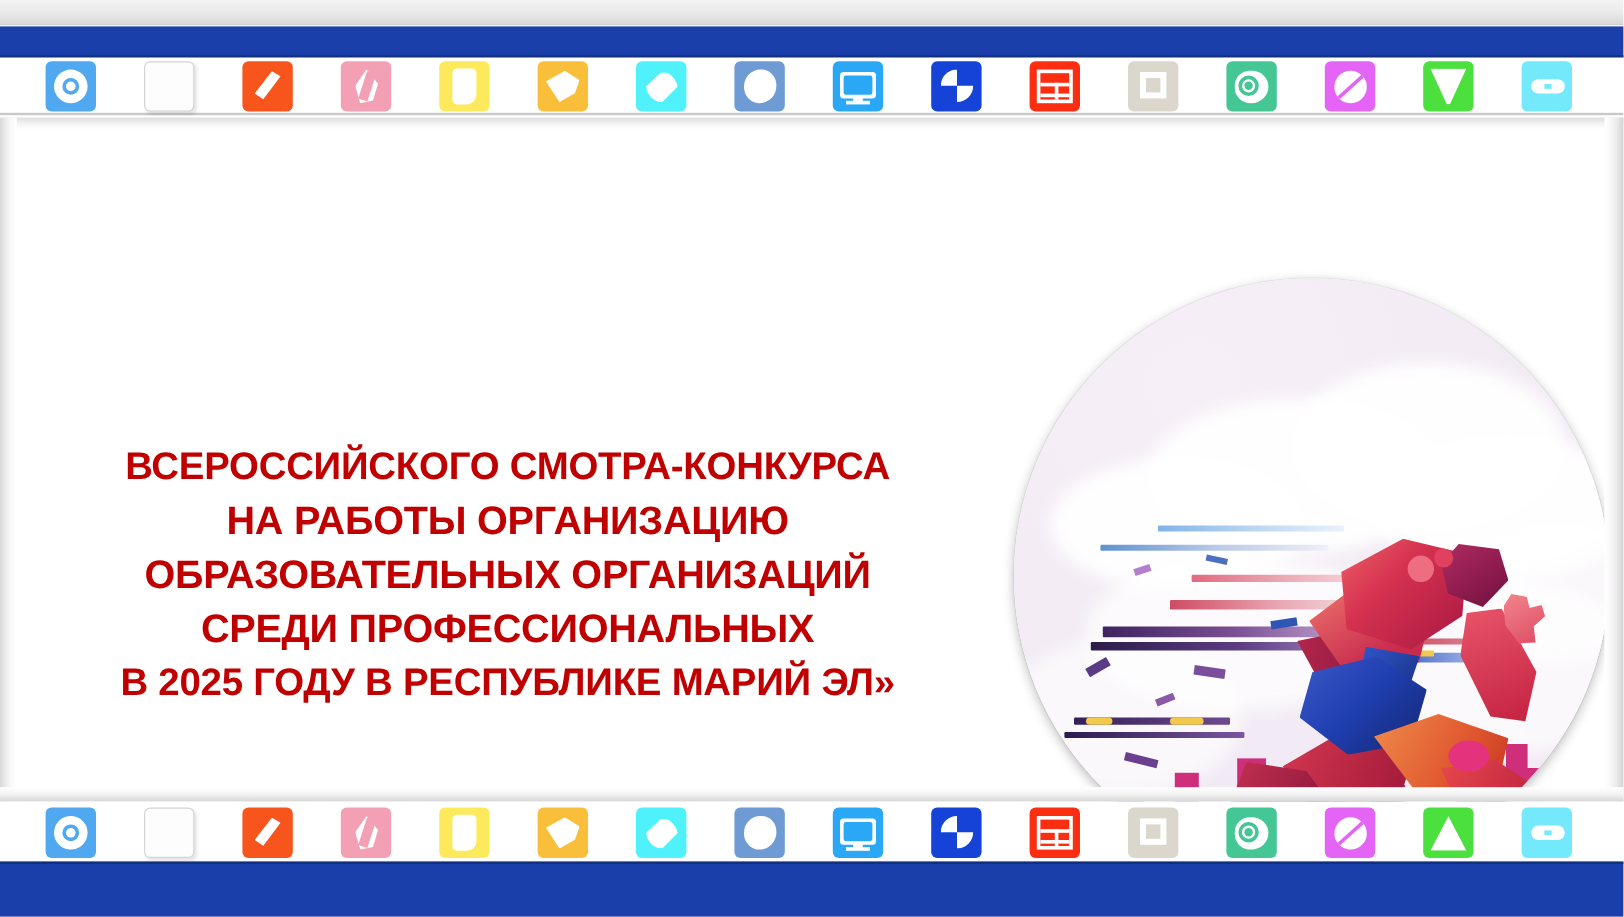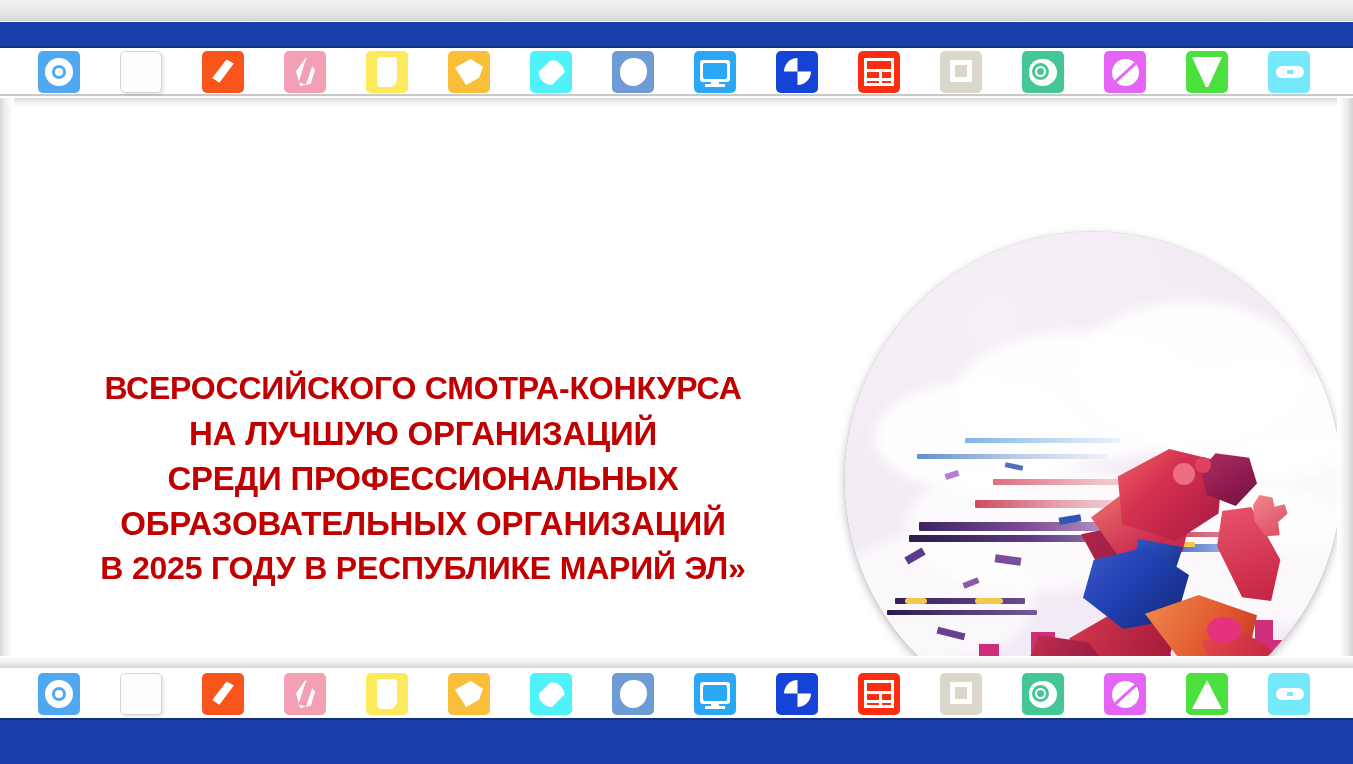--- a/index.html
+++ b/index.html
@@ -366,23 +366,23 @@
       <i class="gl g-link-r"></i>
       <i class="gl g-link-bar"></i>
     </div>
   </div>
 
 <div class="slide">
 
 
   <div class="subtitle">
     <span class="ln wide">ВСЕРОССИЙСКОГО СМОТРА-КОНКУРСА</span>
-    <span class="ln">НА ЛУЧШУЮ ОРГАНИЗАЦИЙ</span>
+    <span class="ln">НА РАБОТЫ ОРГАНИЗАЦИЮ</span>
+    <span class="ln">ОБРАЗОВАТЕЛЬНЫХ ОРГАНИЗАЦИЙ</span>
     <span class="ln">СРЕДИ ПРОФЕССИОНАЛЬНЫХ</span>
-    <span class="ln">ОБРАЗОВАТЕЛЬНЫХ ОРГАНИЗАЦИЙ</span>
     <span class="ln wide">В 2025 ГОДУ В РЕСПУБЛИКЕ МАРИЙ ЭЛ»</span>
   </div>
 
   <div class="circle-wrap">
     <div class="sky"></div>
 
     <div class="cloud c1"></div>
     <div class="cloud c2"></div>
     <div class="cloud c3"></div>
     <div class="cloud c4"></div>

